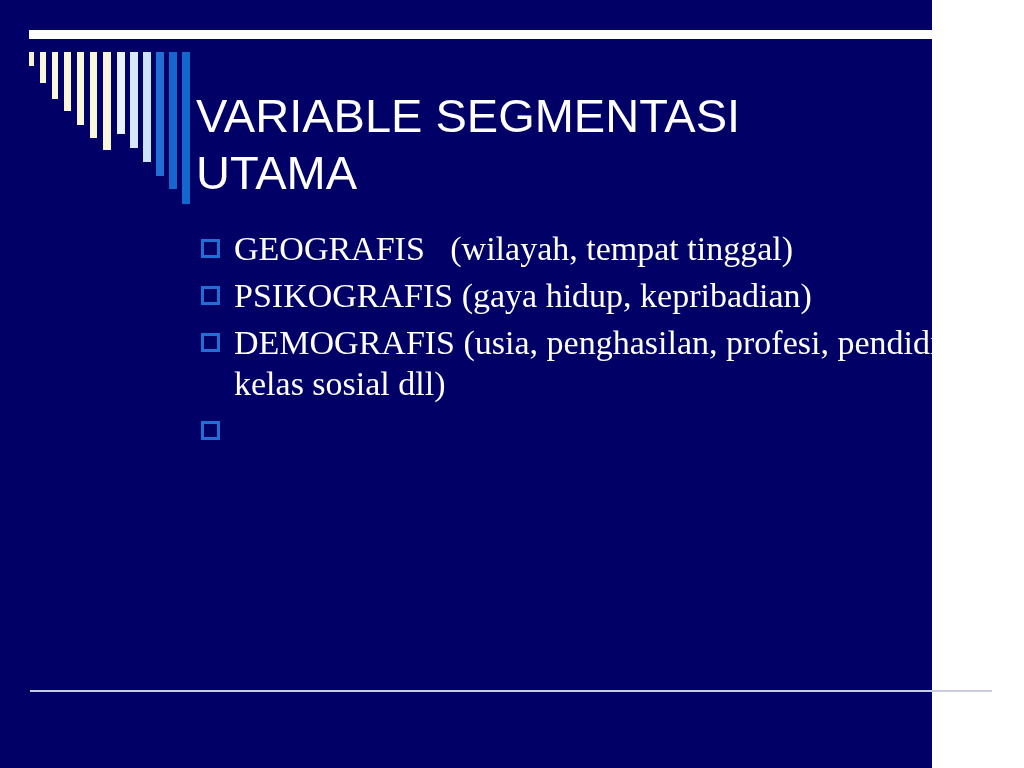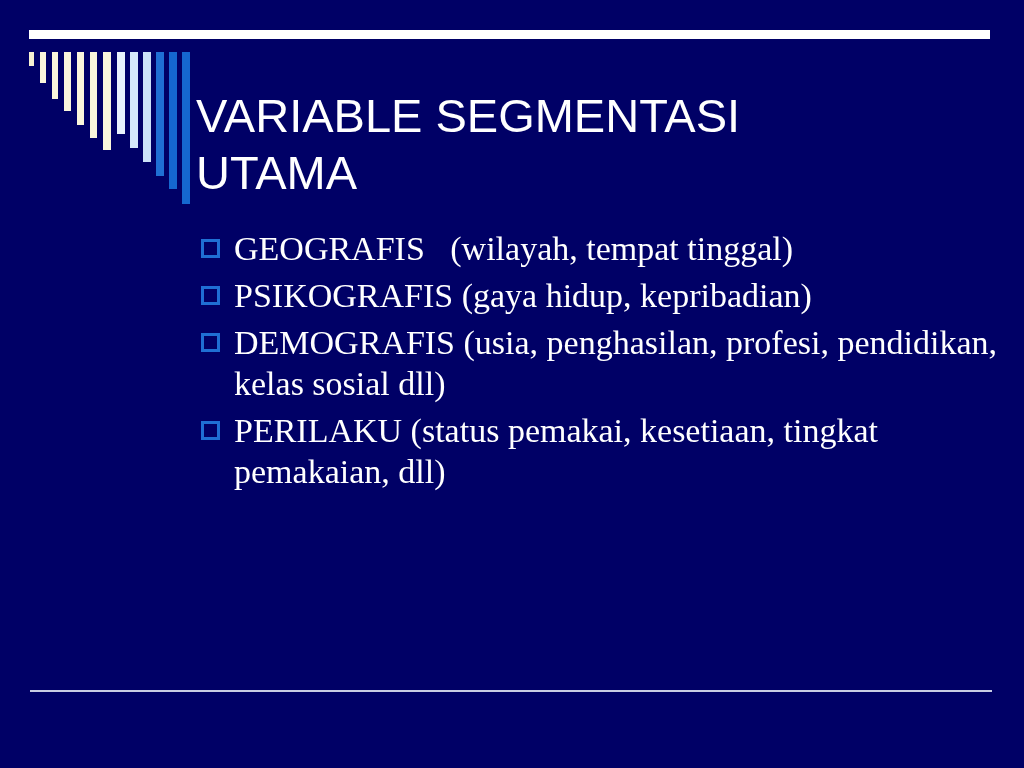--- a/index.html
+++ b/index.html
@@ -8,21 +8,21 @@
   }
   body {
     width: 1024px;
     height: 768px;
     overflow: hidden;
     font-family: "Liberation Sans", sans-serif;
   }
 
   #slide {
     position: relative;
-    width: 1024px;
+    width: 932px;
     height: 768px;
     background: #000066;
   }
 
   
   #top-rule {
     position: absolute;
     left: 29px;
     top: 30px;
     width: 961px;
@@ -121,18 +121,18 @@
       <div class="deco-bar" style="left: 153px; width: 8px; height: 152px; background: rgb(21, 103, 208);"></div>
     </div>
 
   <h1 id="title" style="color: rgb(255, 255, 255);">VARIABLE SEGMENTASI
 UTAMA</h1>
 
   <ul id="body-list" style="color: rgb(255, 255, 255); font-family: Liberation Serif, serif;">
       <li><span class="sq-bullet" style="border-color: rgb(31, 111, 212);"></span><span>GEOGRAFIS   (wilayah, tempat tinggal)</span></li>
       <li><span class="sq-bullet" style="border-color: rgb(31, 111, 212);"></span><span>PSIKOGRAFIS (gaya hidup, kepribadian)</span></li>
       <li><span class="sq-bullet" style="border-color: rgb(31, 111, 212);"></span><span>DEMOGRAFIS (usia, penghasilan, profesi, pendidikan, kelas sosial dll)</span></li>
-      <li><span class="sq-bullet" style="border-color: rgb(31, 111, 212);"></span><span>PERILAKU (status pemakai, kesetiaan, tingkat pemakaian, dll)</span></li>
+      <li><span class="sq-bullet" style="border-color: rgb(31, 111, 212);"></span></li>
     </ul>
 
   <div id="bottom-rule" style="background: rgb(200, 204, 228);"></div>
 
 </div>
 
 </body></html>

